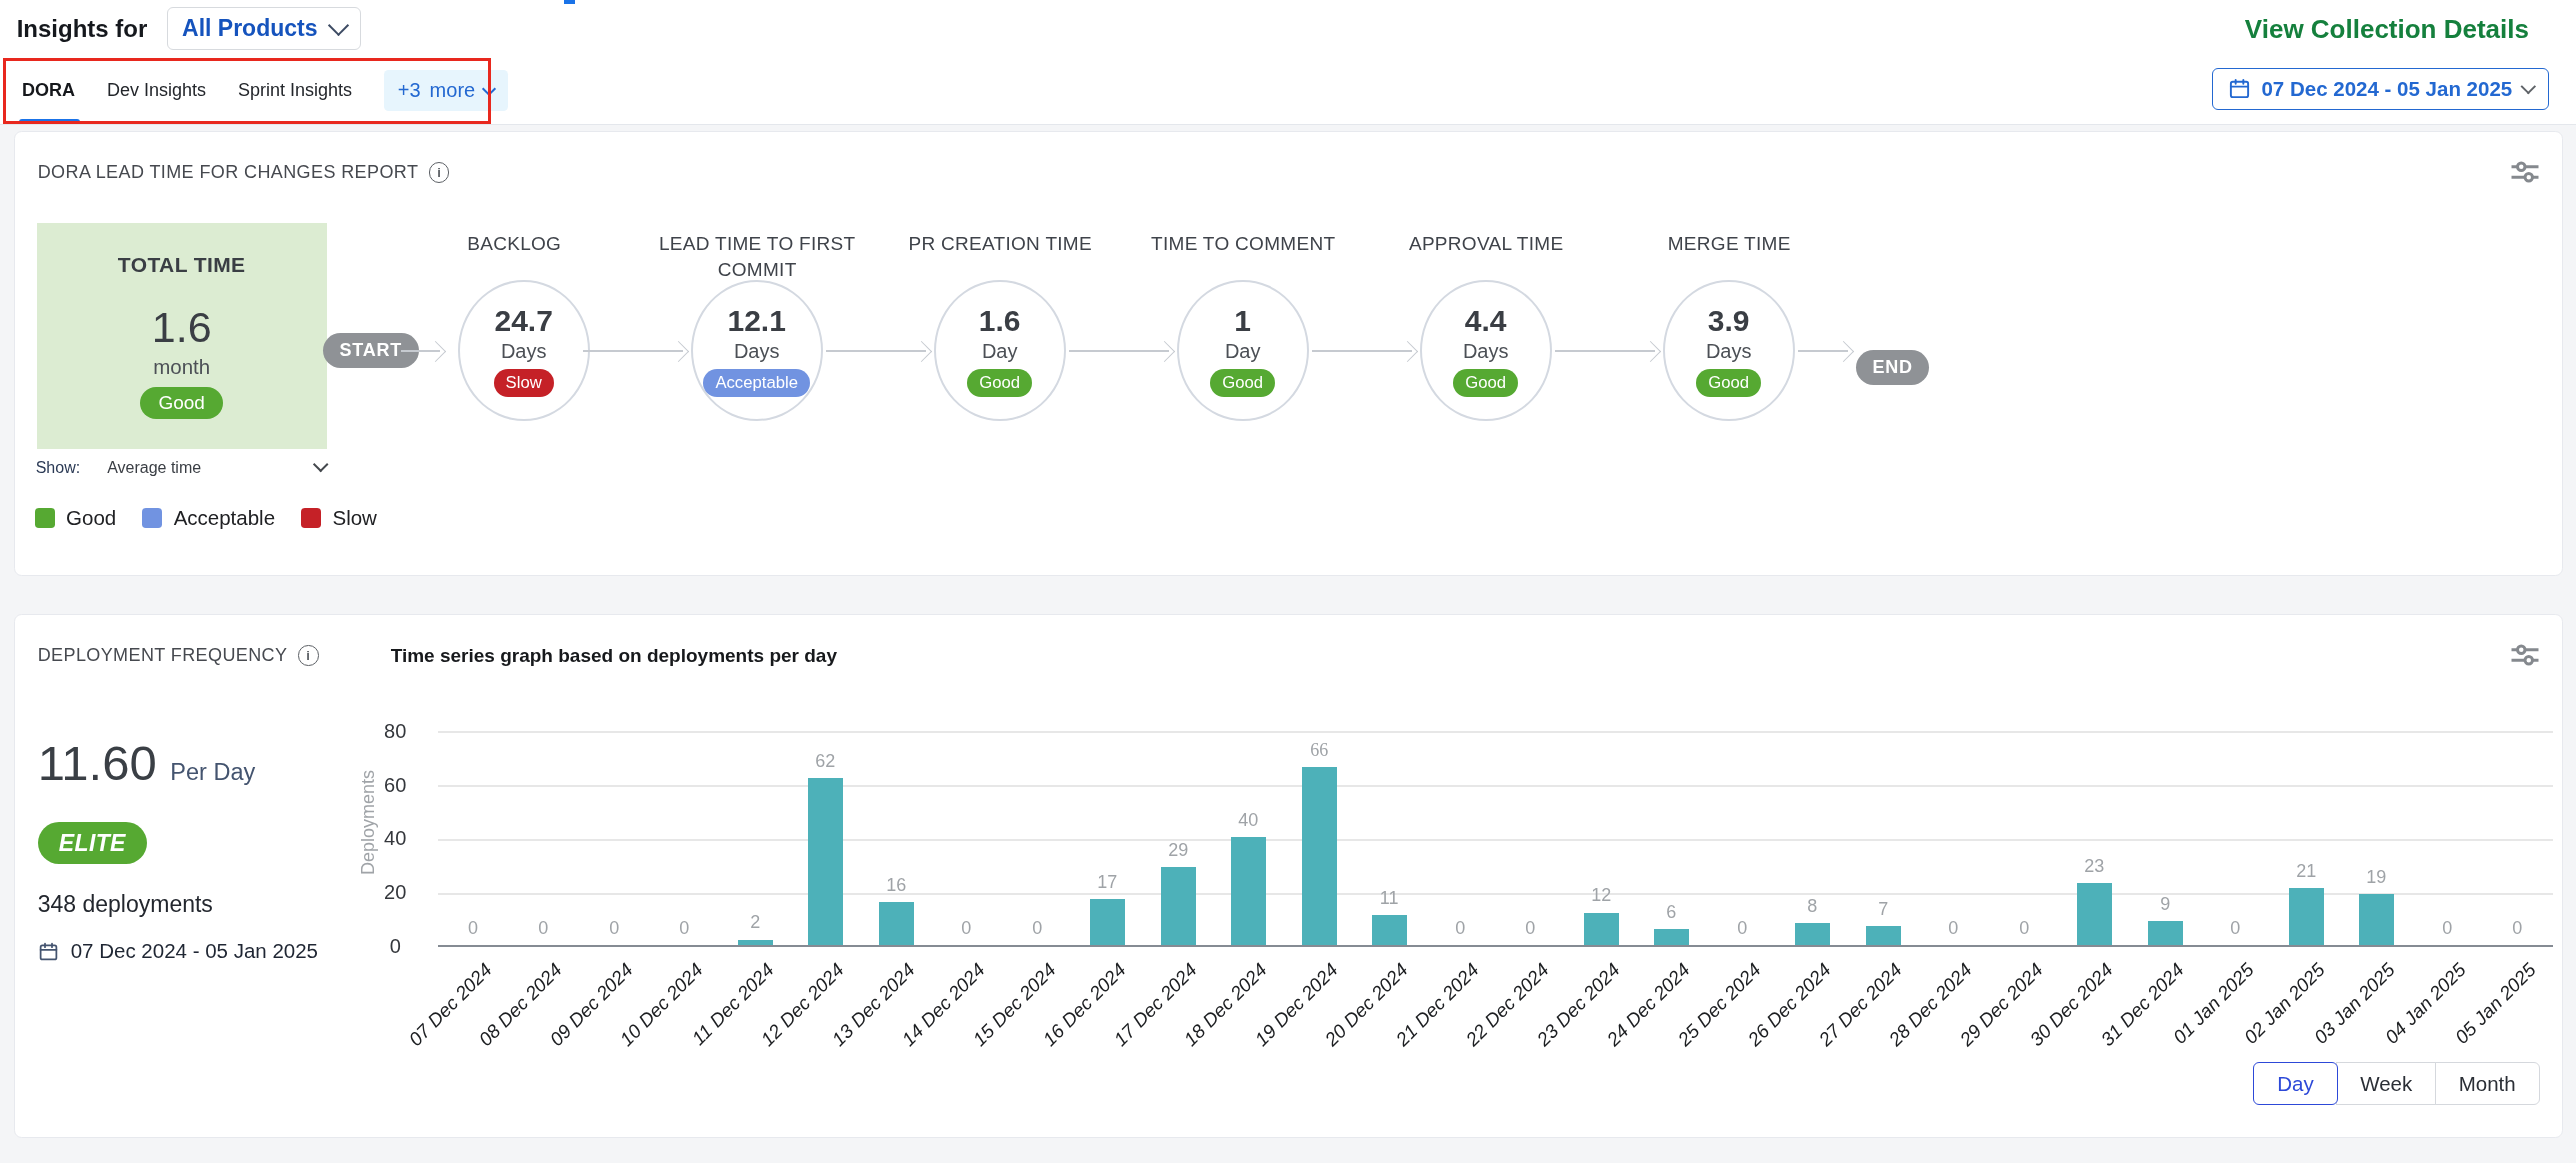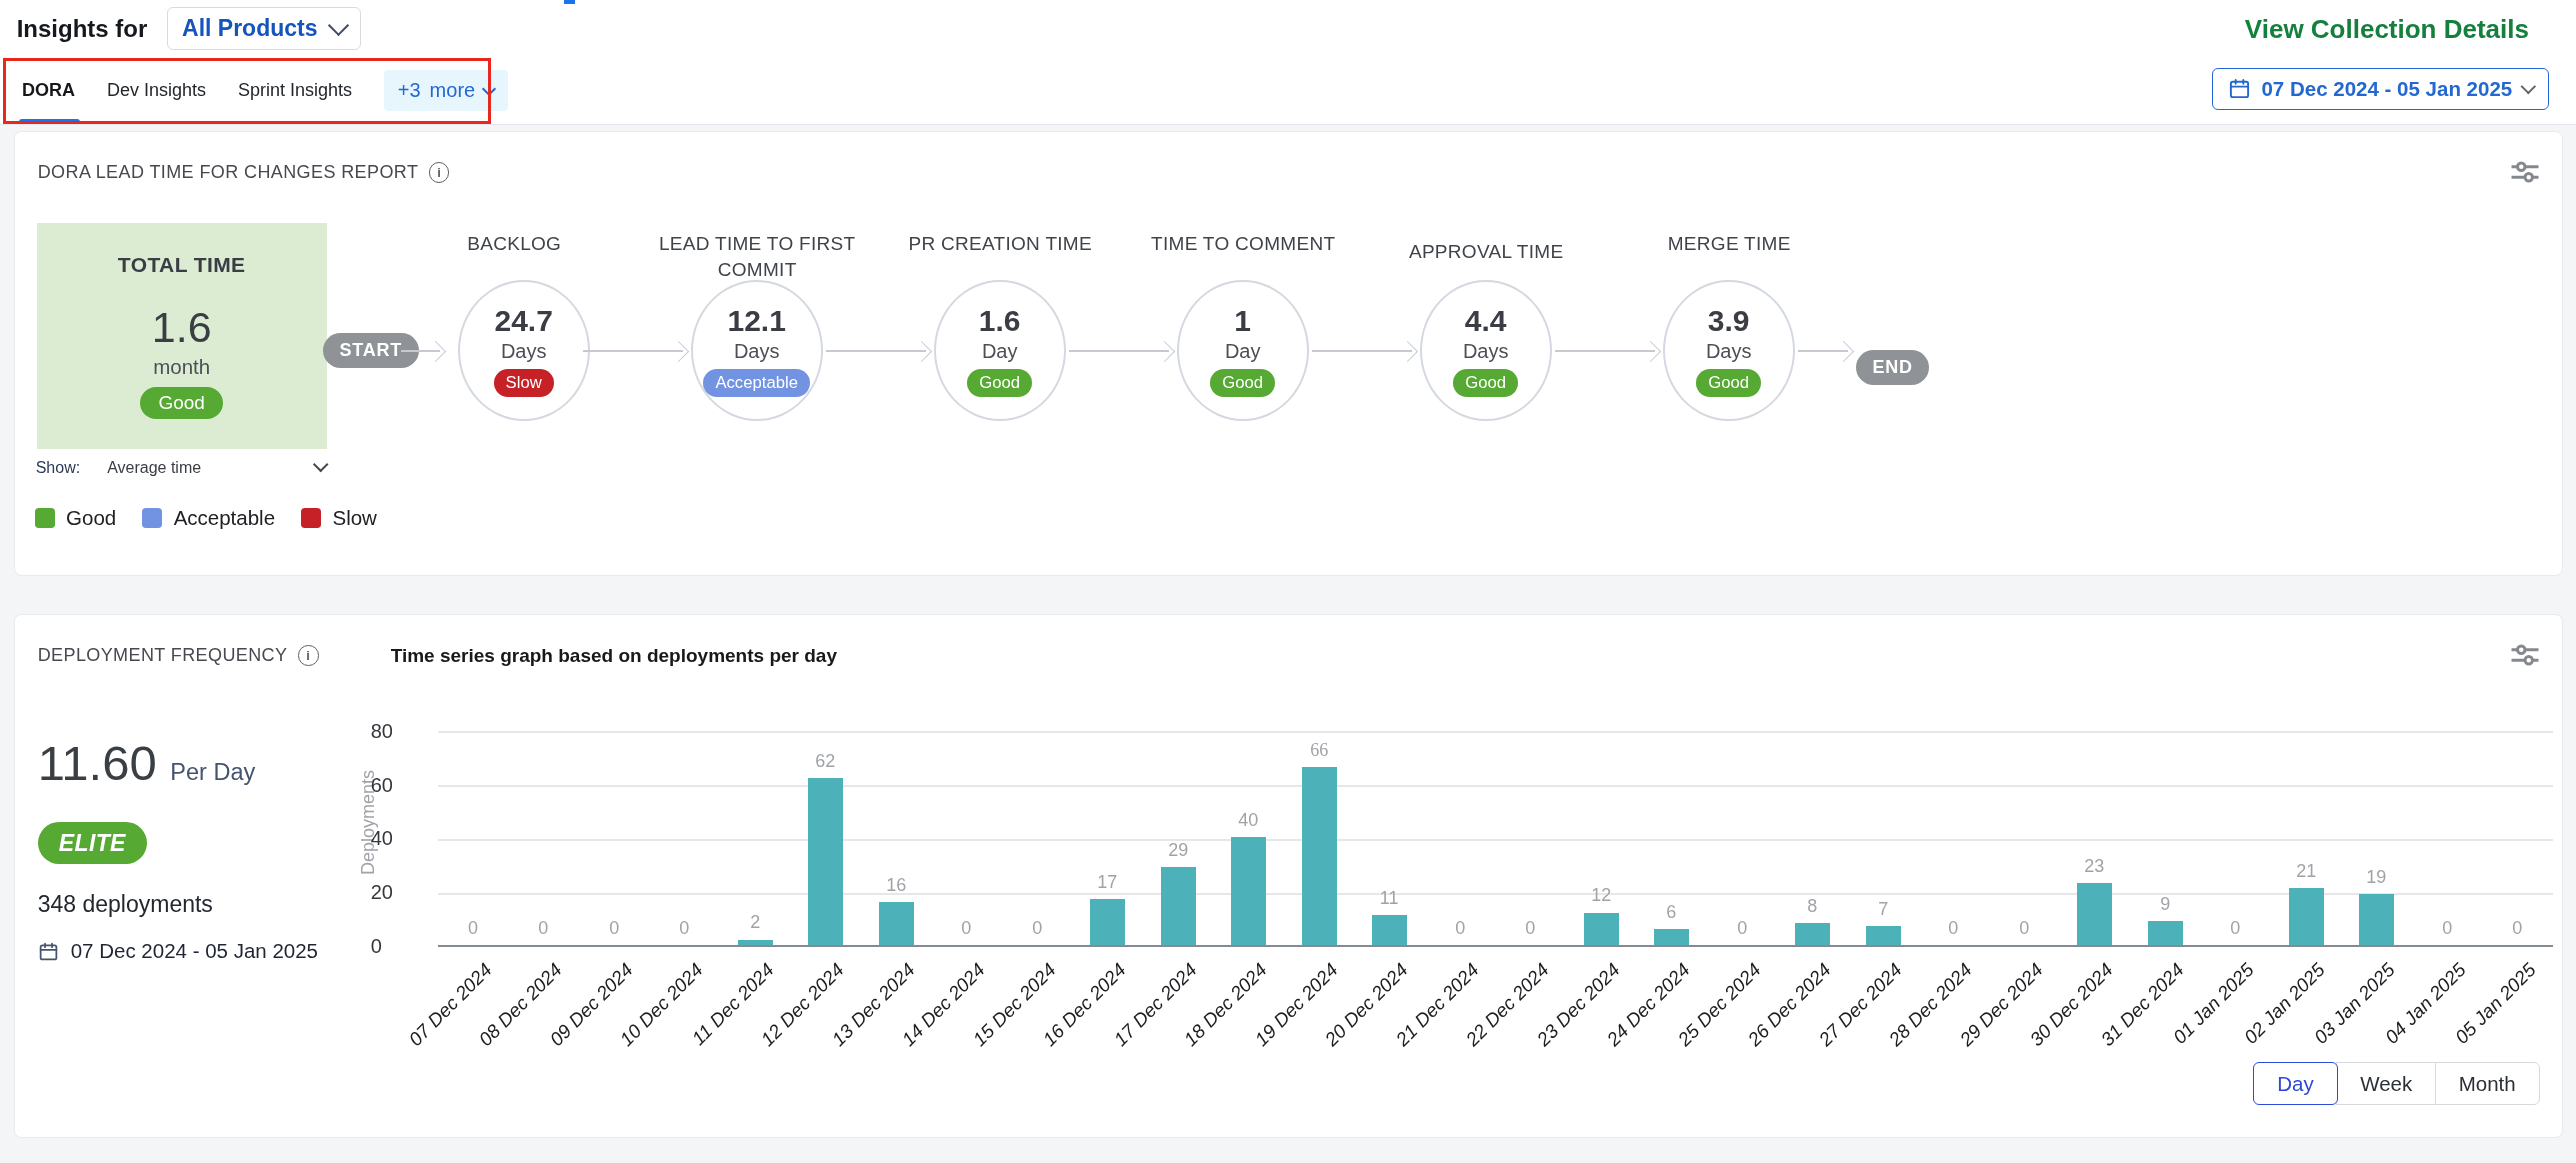--- a/index.html
+++ b/index.html
@@ -63,21 +63,21 @@
   .df-rate{position:absolute;left:23px;top:120px;display:flex;align-items:baseline;gap:13.7px}
   .df-value{font-size:49px;font-weight:500;color:#3a3f45}
   .df-unit{font-size:23.5px;color:#44546f}
   .elite{position:absolute;left:23px;top:207px;color:#fff;border-radius:759px;padding:7.6px 21px;font-size:23px;font-weight:700;letter-spacing:0.4px}
   .df-total{position:absolute;left:23px;top:276px;font-size:23px;color:#23272e}
   .df-date{position:absolute;left:23px;top:324px;display:flex;align-items:center;gap:12px;font-size:20.5px;color:#1f2633}
   .chart-title{position:absolute;left:376px;top:30px;font-size:19px;font-weight:700;color:#17191c}
   .ylabel{position:absolute;left:343px;top:155px;font-size:18px;color:#a0a4a8;writing-mode:vertical-rl;transform:rotate(180deg)}
   .plot{position:absolute;left:423px;top:116px;width:2115px;height:216px;border-bottom:2.3px solid #858b93}
   .gridline{position:absolute;left:0;width:100%;height:1.5px;background:#e7e7e7}
-  .ytick{position:absolute;left:-67px;width:49px;text-align:left;font-size:20px;color:#34373c}
+  .ytick{position:absolute;left:-67px;width:49px;text-align:center;font-size:20px;color:#34373c}
   .bar{position:absolute;bottom:0;background:#4db1b9;cursor:pointer}
   .bar-label{position:absolute;text-align:center;font-size:18px;color:#9fa3a7;width:61px}
   .xlabel{position:absolute;font-size:19px;font-style:italic;color:#1c1e21;white-space:nowrap;transform:translateX(-100%) rotate(-45deg);transform-origin:100% 0}
   .seg{position:absolute;right:22px;top:447px;display:flex}
   .seg-btn{height:43px;padding:0 23px;background:#fff;border:1.5px solid #d5d8dd;margin-left:-1.5px;font-size:20.5px;color:#2b2f36;font-family:inherit;cursor:pointer}
   .seg-btn:first-child{border-radius:6px 0 0 6px;margin-left:0}
   .seg-btn:last-child{border-radius:0 6px 6px 0}
   .seg-btn.active{border:1.9px solid #2d49d8;color:#2d49d8;border-radius:6px;position:relative;z-index:2}
 </style>
 </head>
@@ -188,21 +188,21 @@
       <div class="flow-label" style="left: 1122px;">TIME TO COMMENT</div>
       <div class="circle" style="left: 1162px; top: 66px;">
         <div class="c-value">1</div>
         <div class="c-unit">Day</div>
         <div class="c-badge" style="background: rgb(86, 169, 50);">Good</div>
       </div>
       <div class="arrow" style="left: 1297px; width: 105px; top: 128px;">
         <span class="shaft"></span>
         <span class="head"></span>
       </div>
-      <div class="flow-label" style="left: 1365px; margin-top: 8px;">APPROVAL TIME</div>
+      <div class="flow-label" style="left: 1365px;">APPROVAL TIME</div>
       <div class="circle" style="left: 1405px; top: 66px;">
         <div class="c-value">4.4</div>
         <div class="c-unit">Days</div>
         <div class="c-badge" style="background: rgb(86, 169, 50);">Good</div>
       </div>
       <div class="arrow" style="left: 1540px; width: 105px; top: 128px;">
         <span class="shaft"></span>
         <span class="head"></span>
       </div>
       <div class="flow-label" style="left: 1608px;">MERGE TIME</div>

